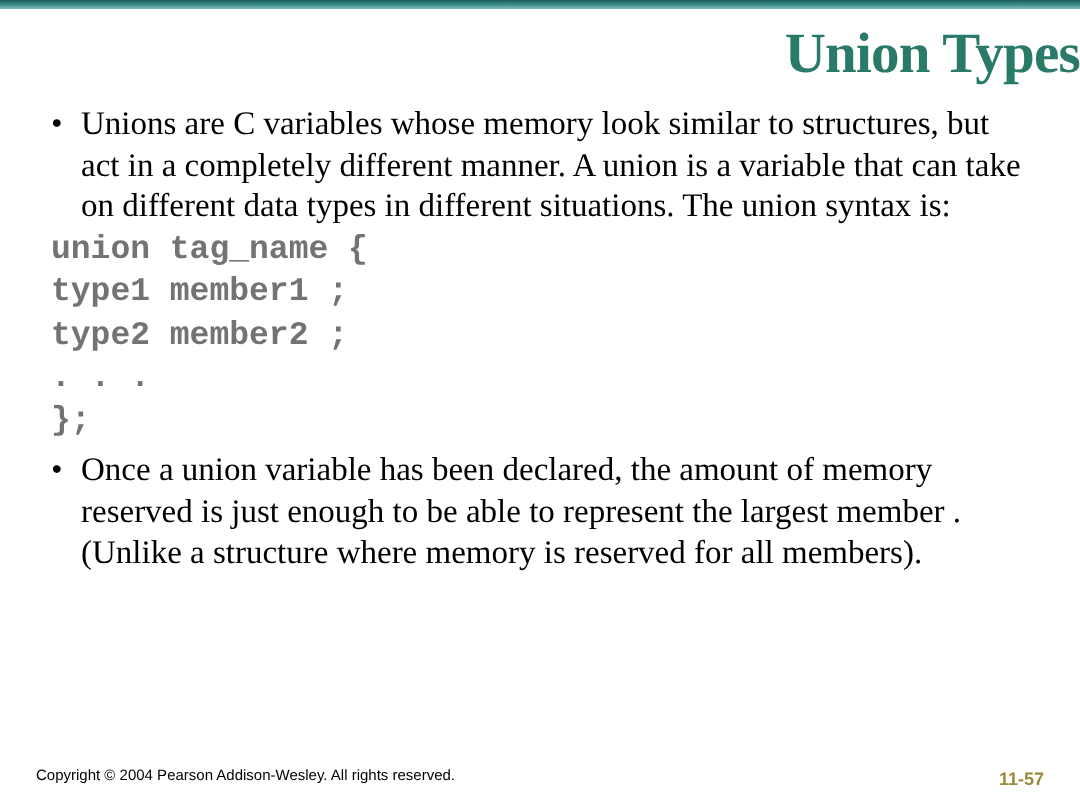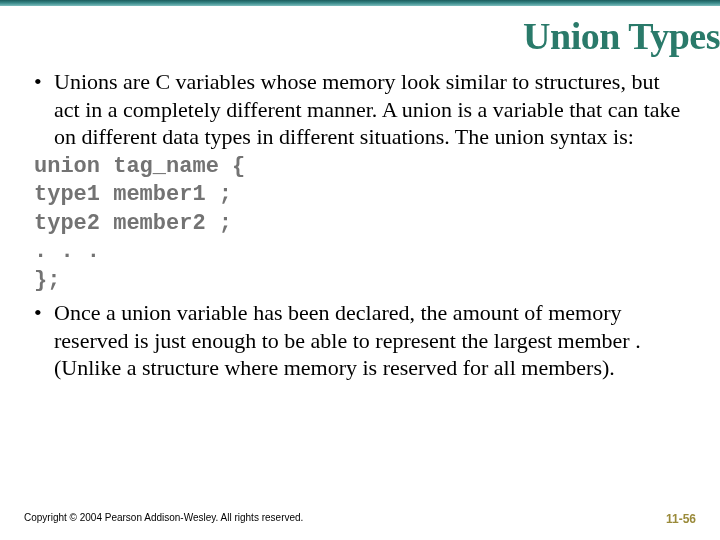--- a/index.html
+++ b/index.html
@@ -105,14 +105,14 @@
   <ul>
     <li class="bullet-row">
       <span class="bullet-dot">•</span>
       <span class="bullet-text">Once a union variable has been declared, the amount of memory reserved is just enough to be able to represent the largest member . (Unlike a structure where memory is reserved for all members).</span>
     </li>
   </ul>
 </div>
 
 <div class="footer">
   <span>Copyright © 2004 Pearson Addison-Wesley. All rights reserved.</span>
-  <span class="pagenum">11-56</span>
+  <span class="pagenum">11-57</span>
 </div>
 
 </body></html>

